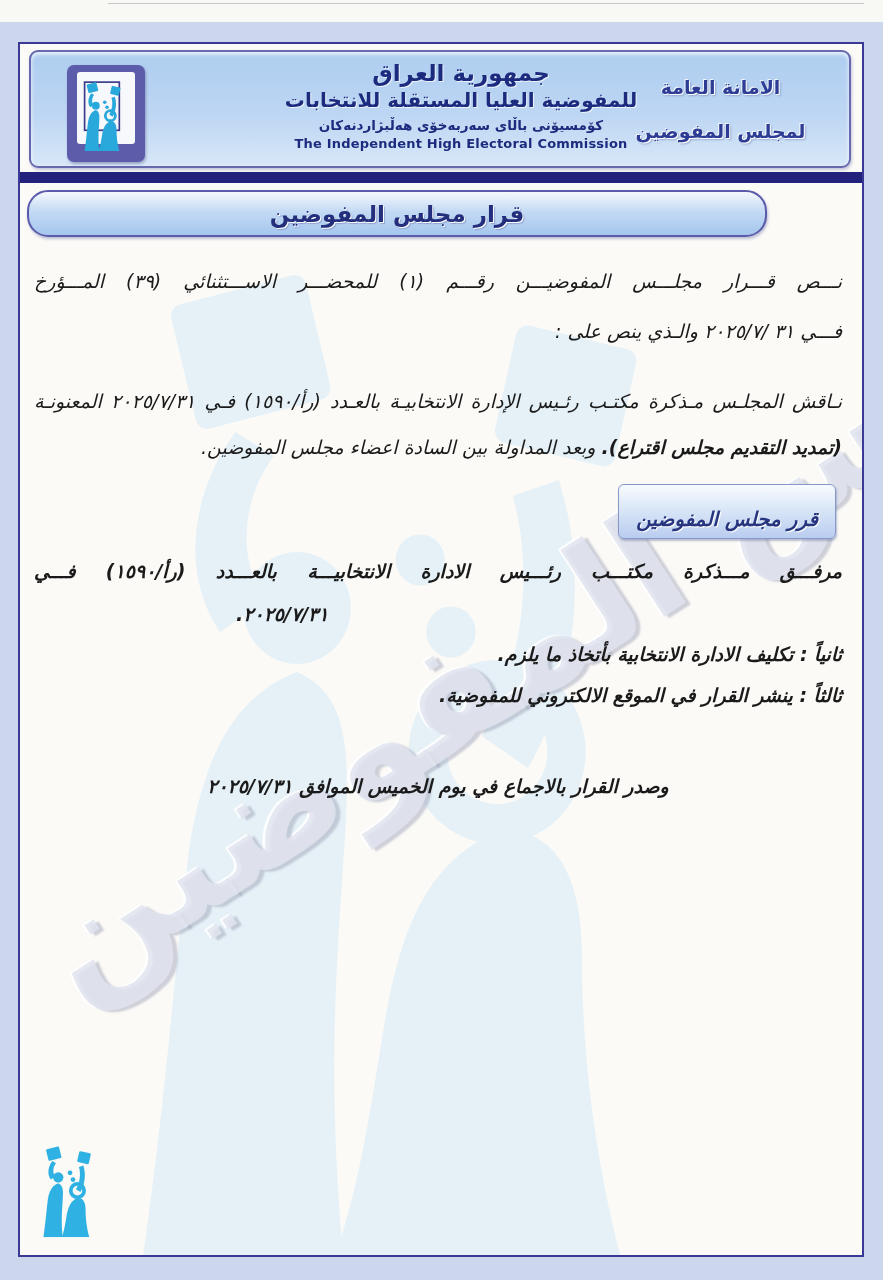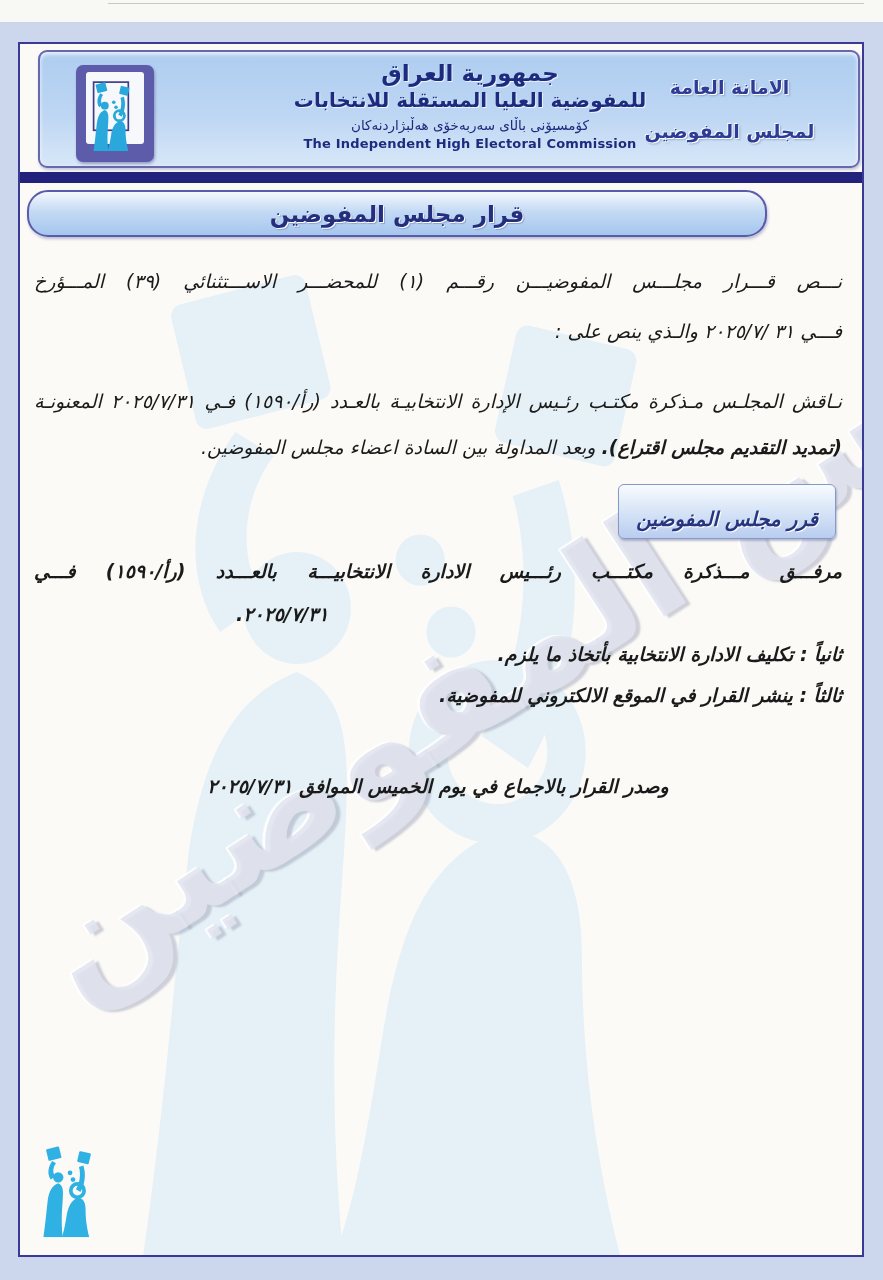--- a/index.html
+++ b/index.html
@@ -12,32 +12,32 @@
              border:2px solid #3a3a96;background:#fbfaf7;overflow:hidden;}
 
   
   .wm-logo{position:absolute;left:46px;top:212px;width:770px;height:1000px;color:#d9ecf8;opacity:.62;z-index:1;}
   .wm-text{position:absolute;left:-70px;top:500px;width:1200px;z-index:2;
            transform:rotate(-33deg);font-size:148px;font-weight:bold;letter-spacing:6px;
            color:rgba(225,228,238,.85);white-space:nowrap;
            text-shadow:3px 4px 2px rgba(150,156,178,.45),-2px -2px 1px rgba(255,255,255,.9);}
 
   
-  .header-card{position:absolute;left:18px;top:6px;width:822px;height:118px;box-sizing:border-box;z-index:3;
+  .header-card{position:absolute;left:9px;top:6px;width:822px;height:118px;box-sizing:border-box;z-index:3;
                border:2px solid #6868ae;border-radius:9px;
                background:linear-gradient(180deg,#aecdf0 0%,#bdd6f3 55%,#d7e7f8 100%);
                box-shadow:inset 0 2px 4px rgba(255,255,255,.85),1px 2px 3px rgba(90,100,160,.35);}
   .logo-box{position:absolute;left:36px;top:13px;width:78px;height:97px;background:#5c5cab;
             border-radius:7px;box-shadow:1px 2px 3px rgba(60,60,120,.4);}
   .logo-white{position:absolute;left:10px;top:7px;width:58px;height:72px;background:#f6f8fb;border-radius:3px;}
   .logo-fig{position:absolute;left:12px;top:9px;width:56px;height:84px;color:#29a8dc;}
   .header-center{position:absolute;left:250px;top:8px;width:360px;text-align:center;color:#1d2b7e;}
   .hc1{font-size:23px;font-weight:bold;text-shadow:1px 1px 0 rgba(255,255,255,.7);}
   .hc2{font-size:20px;font-weight:bold;margin-top:2px;text-shadow:1px 1px 0 rgba(255,255,255,.7);}
-  .hc3{font-size:13.5px;font-weight:normal;margin-top:5px;}
+  .hc3{font-size:13.5px;font-weight:bold;margin-top:5px;}
   .hc4{font-size:13px;font-weight:bold;margin-top:3px;letter-spacing:.2px;}
   .header-right{position:absolute;right:26px;top:24px;width:205px;text-align:center;
                 font-size:19px;font-weight:bold;color:#2d3c94;
                 text-shadow:1px 1px 0 #fff,-1px -1px 0 rgba(255,255,255,.8),2px 2px 2px rgba(80,90,150,.35);}
   .header-right div{margin-bottom:22px;}
 
   .navy-bar{position:absolute;left:0;top:128px;width:842px;height:11px;background:#22227c;z-index:3;}
 
   .title-bar{position:absolute;left:7px;top:146px;width:740px;height:47px;box-sizing:border-box;z-index:3;
              border:2px solid #5b5bab;border-radius:21px;

